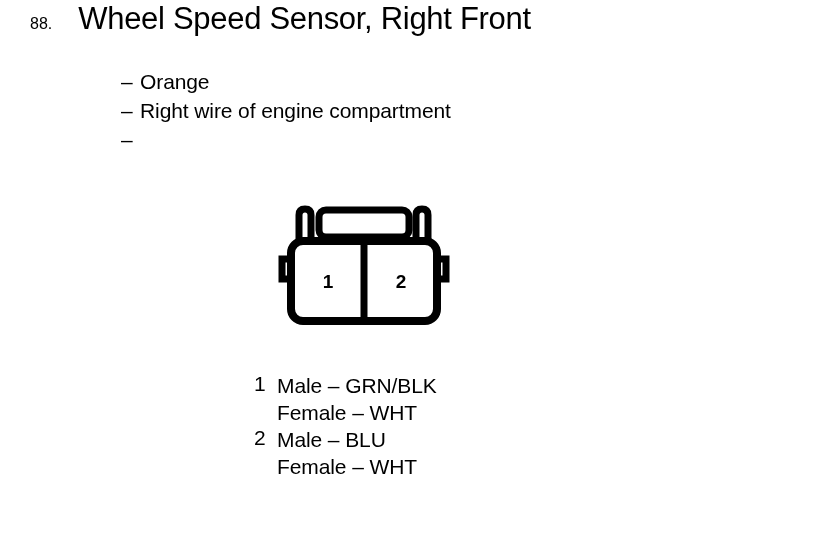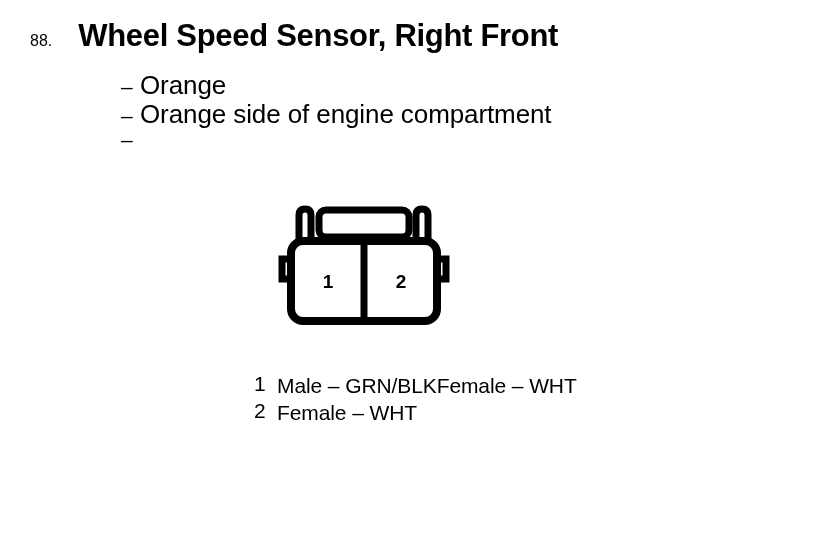--- a/index.html
+++ b/index.html
@@ -14,28 +14,28 @@
     overflow: hidden;
     font-family: "Liberation Sans", sans-serif;
     color: #000000;
     -webkit-font-smoothing: none;
   }
 
   
   #heading {
     position: absolute;
     left: 30px;
-    top: 18px;
+    top: 1px;
     display: flex;
     align-items: baseline;
     white-space: nowrap;
   }
   #heading-title {
     font-size: 31px;
-    font-weight: bold;
+    font-weight: normal;
     margin-left: 26px;
     letter-spacing: -0.3px;
   }
 
   
   #description-list {
     position: absolute;
     left: 121px;
     top: 70px;
   }
@@ -44,21 +44,21 @@
     align-items: baseline;
     white-space: nowrap;
     height: 29px;
   }
   .desc-dash {
     font-size: 21px;
     width: 19px;
     flex: 0 0 19px;
   }
   .desc-text {
-    font-size: 26px;
+    font-size: 21px;
     letter-spacing: -0.1px;
   }
 
   
   #connector-diagram {
     position: absolute;
     left: 270px;
     top: 203px;
     width: 205px;
     height: 125px;
@@ -84,21 +84,21 @@
     white-space: nowrap;
   }
   .legend-number {
     font-size: 21px;
     width: 23px;
     flex: 0 0 23px;
     text-align: left;
   }
   .legend-lines {
     display: flex;
-    flex-direction: row;
+    flex-direction: column;
   }
   .legend-line {
     font-size: 21px;
     line-height: 27px;
     letter-spacing: -0.1px;
   }
 </style>
 </head>
 <body>
 
@@ -107,21 +107,21 @@
   <span id="heading-title">Wheel Speed Sensor, Right Front</span>
 </div>
 
 <div id="description-list">
   <div class="desc-row">
     <span class="desc-dash">–</span>
     <span class="desc-text">Orange</span>
   </div>
   <div class="desc-row">
     <span class="desc-dash">–</span>
-    <span class="desc-text">Orange side of engine compartment</span>
+    <span class="desc-text">Right wire of engine compartment</span>
   </div>
   <div class="desc-row">
     <span class="desc-dash">–</span>
   </div>
 </div>
 
 <div id="connector-diagram">
   <svg id="connector-svg" width="205" height="125" viewBox="0 0 205 125">
 
     <path d="M 29 40 L 29 12 Q 29 6 35 6 Q 41 6 41 12 L 41 40" fill="none" stroke="#000000" stroke-width="7"></path>
@@ -149,17 +149,18 @@
     <span class="legend-number">1</span>
     <span class="legend-lines">
       <span class="legend-line">Male – GRN/BLK</span>
       <span class="legend-line">Female – WHT</span>
     </span>
   </div>
 
   <div class="legend-entry">
     <span class="legend-number">2</span>
     <span class="legend-lines">
+      <span class="legend-line">Male – BLU</span>
       <span class="legend-line">Female – WHT</span>
     </span>
   </div>
 
 </div>
 
 </body></html>

